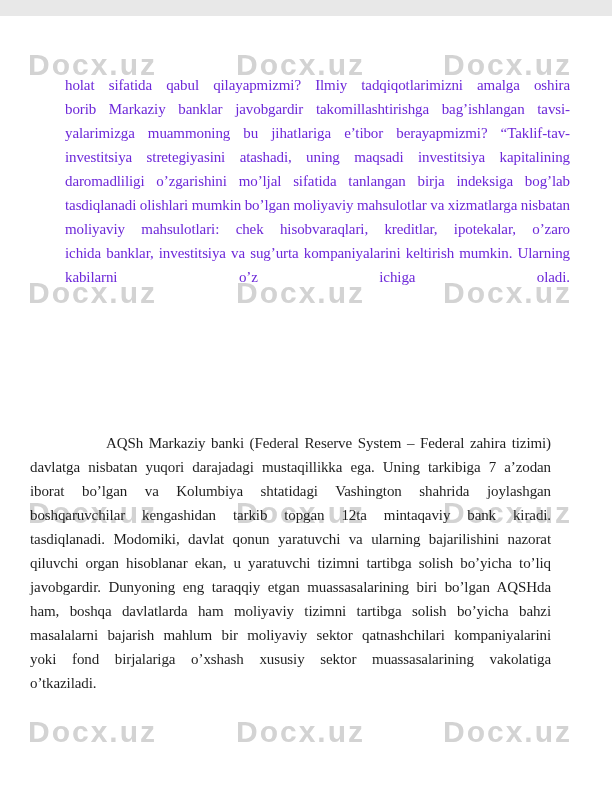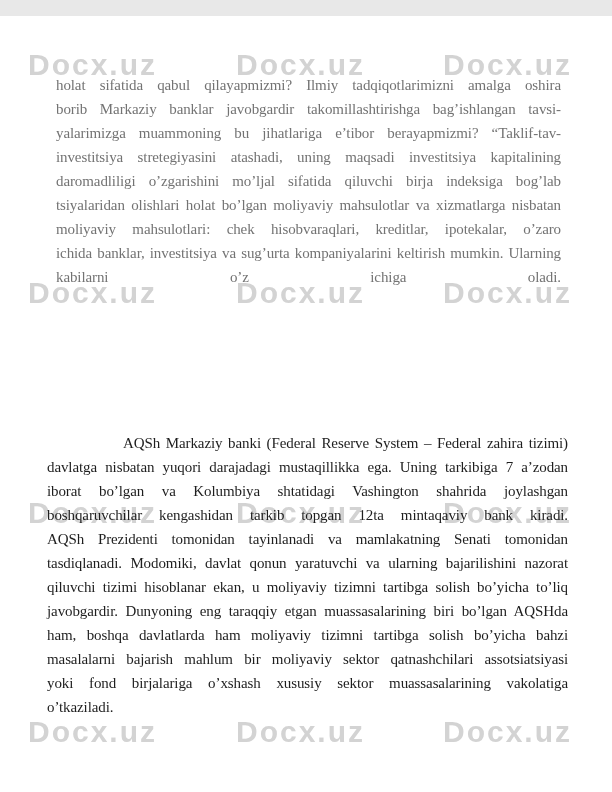--- a/index.html
+++ b/index.html
@@ -60,39 +60,38 @@
       <span class="wm" style="top: 262px; left: 236px; color: rgb(211, 211, 211); font-size: 30px;">Docx.uz</span>
       <span class="wm" style="top: 262px; left: 443px; color: rgb(211, 211, 211); font-size: 30px;">Docx.uz</span>
       <span class="wm" style="top: 482px; left: 28px; color: rgb(211, 211, 211); font-size: 30px;">Docx.uz</span>
       <span class="wm" style="top: 482px; left: 236px; color: rgb(211, 211, 211); font-size: 30px;">Docx.uz</span>
       <span class="wm" style="top: 482px; left: 443px; color: rgb(211, 211, 211); font-size: 30px;">Docx.uz</span>
       <span class="wm" style="top: 701px; left: 28px; color: rgb(211, 211, 211); font-size: 30px;">Docx.uz</span>
       <span class="wm" style="top: 701px; left: 236px; color: rgb(211, 211, 211); font-size: 30px;">Docx.uz</span>
       <span class="wm" style="top: 701px; left: 443px; color: rgb(211, 211, 211); font-size: 30px;">Docx.uz</span>
     </div>
   <div class="text-layer">
-    <div class="para" id="para-0" style="left: 56px; top: 57px; width: 505px; color: #737373;">
+    <div class="para" id="para-0" style="left: 65px; top: 57px; width: 505px; color: #6d28d9;">
         <div class="line"><span>holat sifatida qabul qilayapmizmi? Ilmiy tadqiqotlarimizni amalga oshira</span></div>
         <div class="line"><span>borib Markaziy banklar javobgardir takomillashtirishga bag’ishlangan tavsi-</span></div>
         <div class="line"><span>yalarimizga muammoning bu jihatlariga e’tibor berayapmizmi? “Taklif-tav-</span></div>
         <div class="line"><span>investitsiya stretegiyasini atashadi, uning maqsadi investitsiya kapitalining</span></div>
-        <div class="line"><span>daromadliligi o’zgarishini mo’ljal sifatida qiluvchi birja indeksiga bog’lab</span></div>
-        <div class="line"><span>tsiyalaridan olishlari holat bo’lgan moliyaviy mahsulotlar va xizmatlarga nisbatan</span></div>
+        <div class="line"><span>daromadliligi o’zgarishini mo’ljal sifatida tanlangan birja indeksiga bog’lab</span></div>
+        <div class="line"><span>tasdiqlanadi olishlari mumkin bo’lgan moliyaviy mahsulotlar va xizmatlarga nisbatan</span></div>
         <div class="line"><span>moliyaviy mahsulotlari: chek hisobvaraqlari, kreditlar, ipotekalar, o’zaro</span></div>
         <div class="line"><span>ichida banklar, investitsiya va sug’urta kompaniyalarini keltirish mumkin. Ularning</span></div>
         <div class="line"><span>kabilarni o’z ichiga oladi.</span></div>
       </div>
-    <div class="para" id="para-1" style="left: 47px; top: 415px; width: 521px; color: rgb(30, 30, 30);">
+    <div class="para" id="para-1" style="left: 30px; top: 415px; width: 521px; color: rgb(30, 30, 30);">
         <div class="line" style="text-indent: 76px;"><span>AQSh Markaziy banki (Federal Reserve System – Federal zahira tizimi)</span></div>
         <div class="line"><span>davlatga nisbatan yuqori darajadagi mustaqillikka ega. Uning tarkibiga 7 a’zodan</span></div>
         <div class="line"><span>iborat bo’lgan va Kolumbiya shtatidagi Vashington shahrida joylashgan</span></div>
         <div class="line"><span>boshqaruvchilar kengashidan tarkib topgan 12ta mintaqaviy bank kiradi.</span></div>
-        <div class="line"><span>AQSh Prezidenti tomonidan tayinlanadi va mamlakatning Senati tomonidan</span></div>
         <div class="line"><span>tasdiqlanadi. Modomiki, davlat qonun yaratuvchi va ularning bajarilishini nazorat</span></div>
-        <div class="line"><span>qiluvchi tizimi hisoblanar ekan, u moliyaviy tizimni tartibga solish bo’yicha to’liq</span></div>
+        <div class="line"><span>qiluvchi organ hisoblanar ekan, u yaratuvchi tizimni tartibga solish bo’yicha to’liq</span></div>
         <div class="line"><span>javobgardir. Dunyoning eng taraqqiy etgan muassasalarining biri bo’lgan AQSHda</span></div>
         <div class="line"><span>ham, boshqa davlatlarda ham moliyaviy tizimni tartibga solish bo’yicha bahzi</span></div>
-        <div class="line"><span>masalalarni bajarish mahlum bir moliyaviy sektor qatnashchilari assotsiatsiyasi</span></div>
+        <div class="line"><span>masalalarni bajarish mahlum bir moliyaviy sektor qatnashchilari kompaniyalarini</span></div>
         <div class="line"><span>yoki fond birjalariga o’xshash xususiy sektor muassasalarining vakolatiga</span></div>
         <div class="line no-stretch"><span>o’tkaziladi.</span></div>
       </div>
   </div>
 </div>
 
 </body></html>

